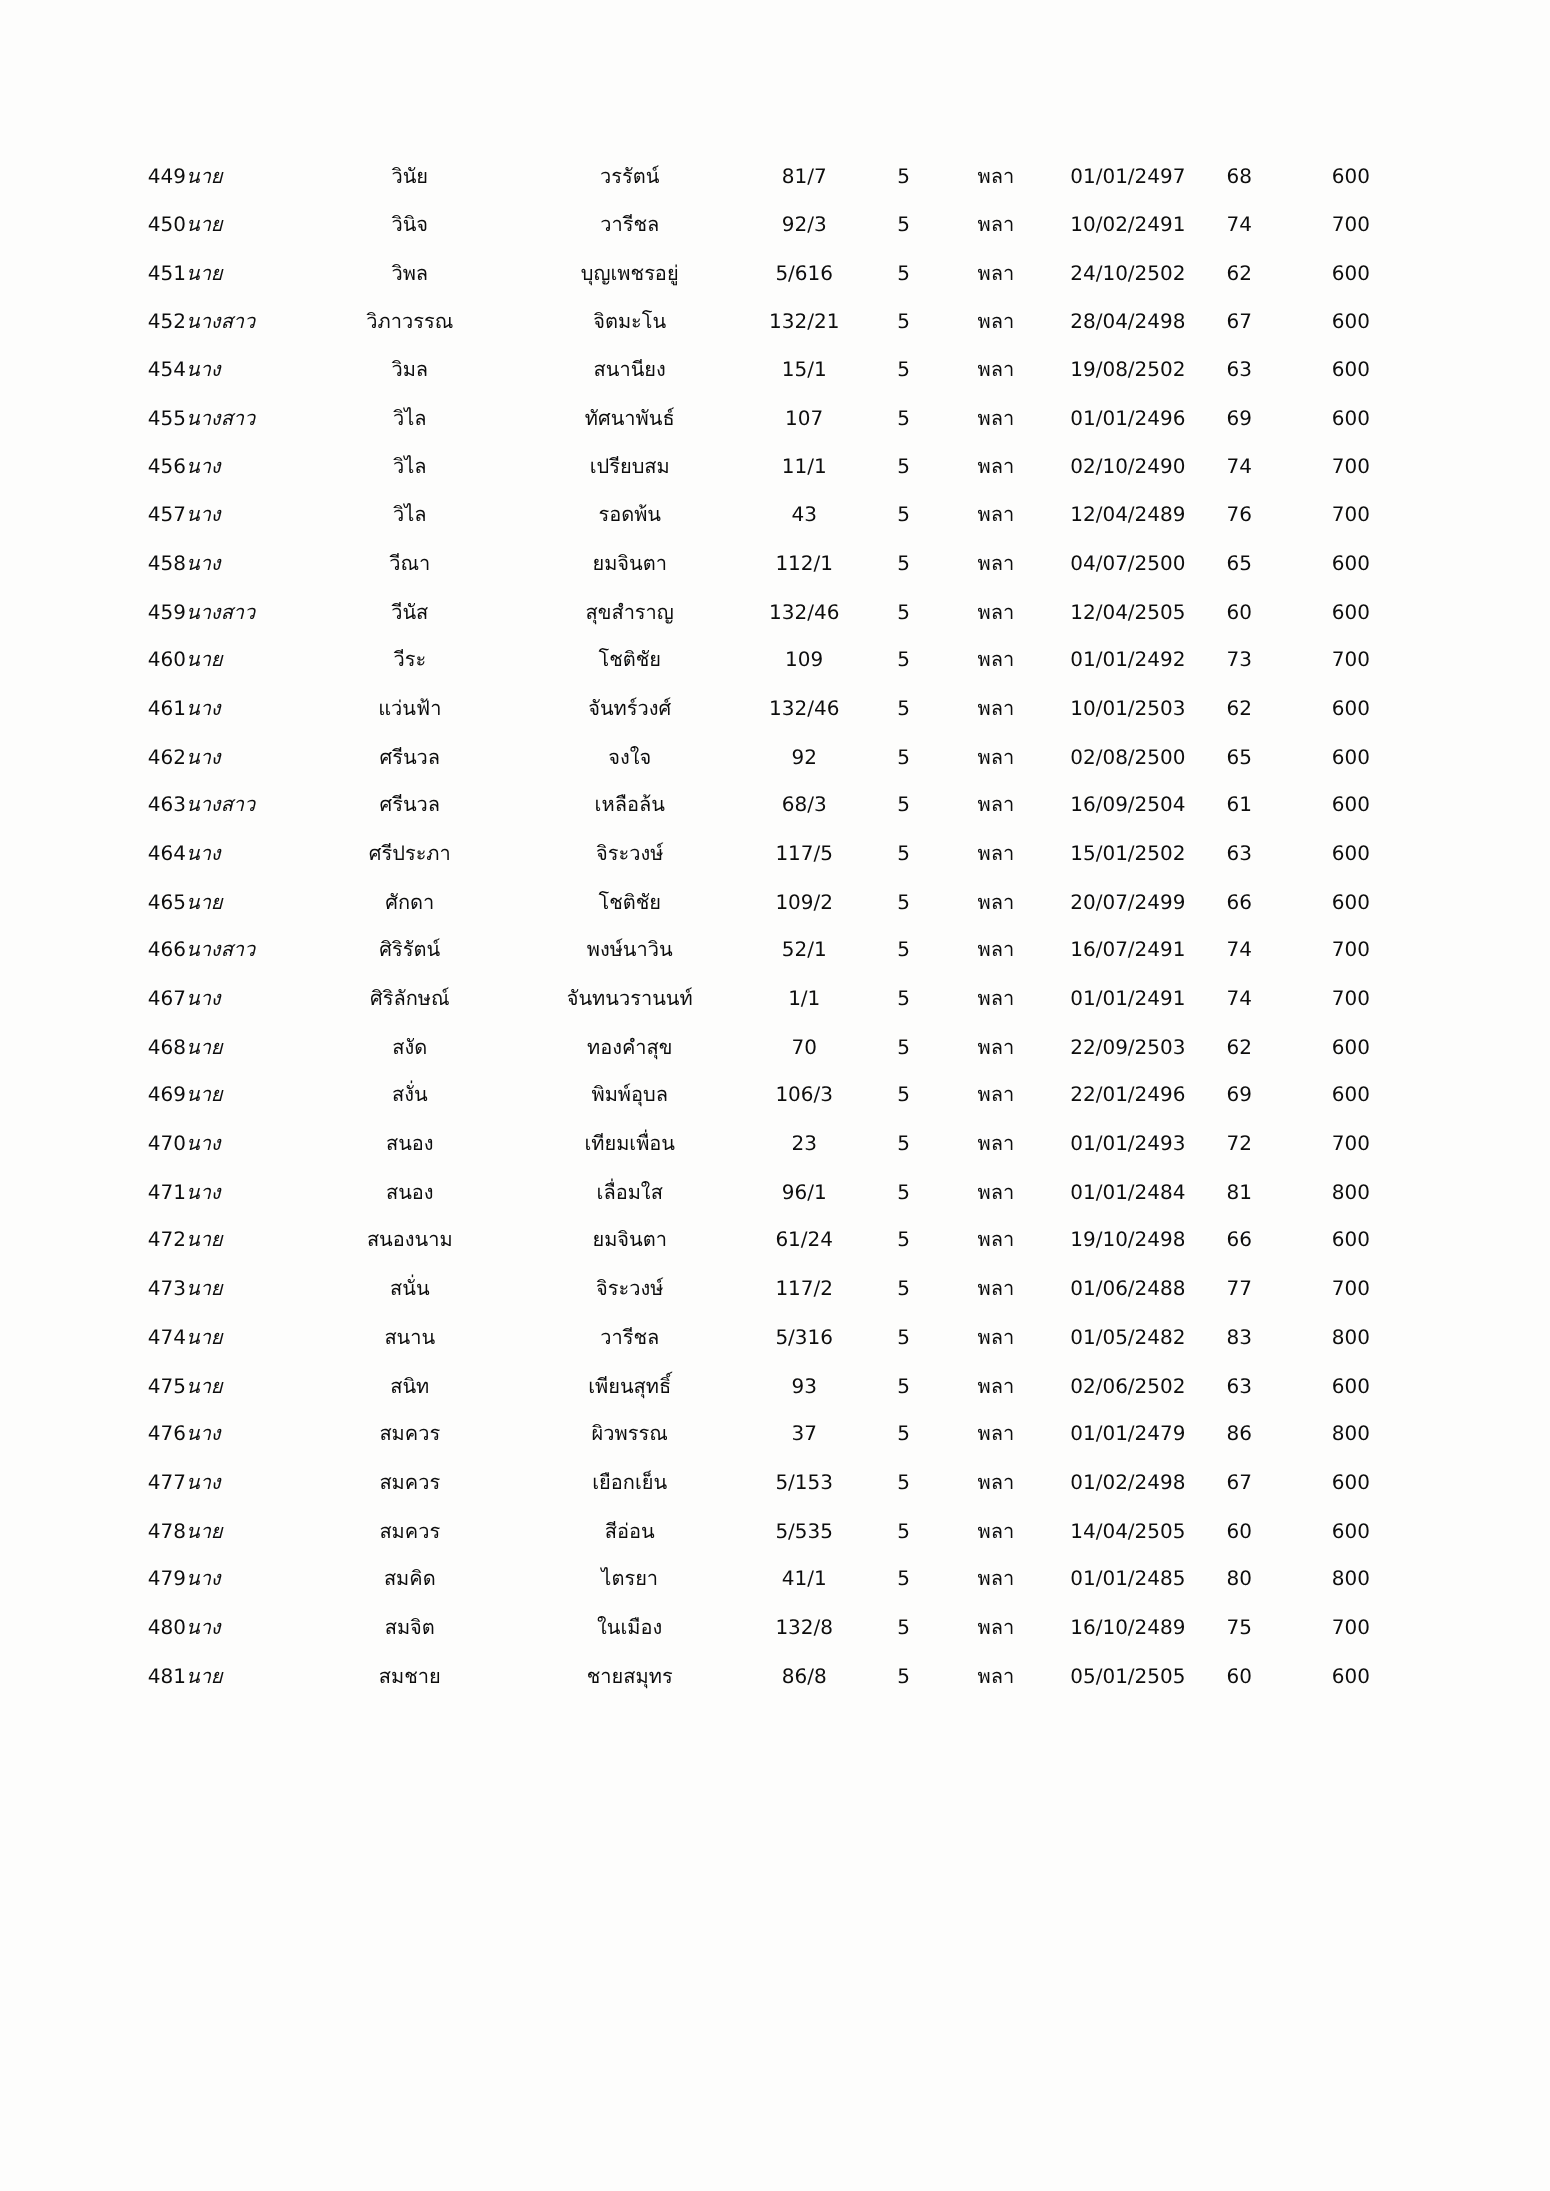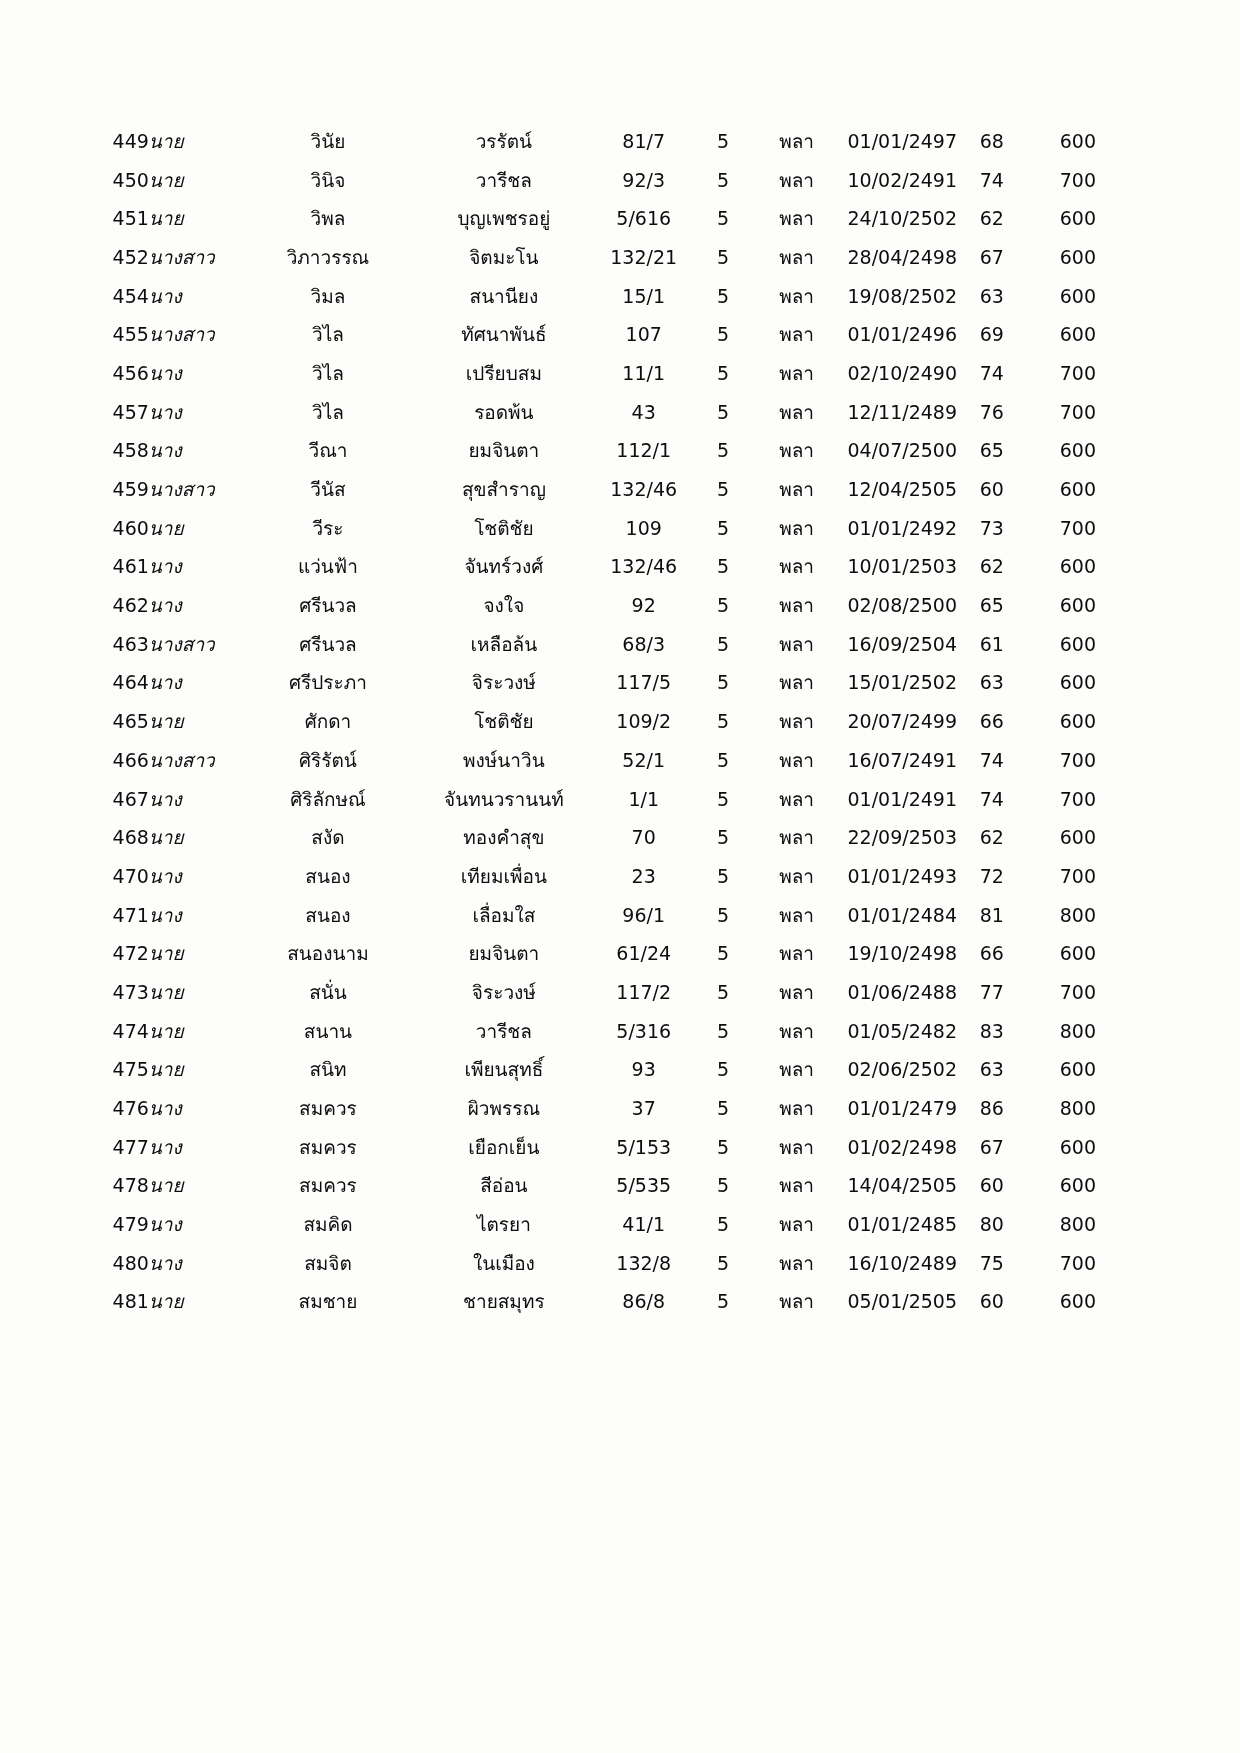--- a/index.html
+++ b/index.html
@@ -25,21 +25,21 @@
   }
   .table-wrap {
     position: absolute;
     left: 96px;
     top: 122px;
     width: 1000px;
   }
   table.reg {
     border-collapse: collapse;
     width: 1000px;
-    font-size: 19px;
+    font-size: 16px;
     line-height: 1;
   }
   table.reg td {
     padding: 0;
     height: 38.7px;
     vertical-align: middle;
     white-space: nowrap;
   }
   
   td.c-no     { width: 54px;  text-align: right; padding-right: 10px; }
@@ -147,21 +147,21 @@
             <td class="c-amt thai">700</td>
           </tr>
           <tr>
             <td class="c-no thai">457</td>
             <td class="c-title thai">นาง</td>
             <td class="c-fname thai">วิไล</td>
             <td class="c-lname thai">รอดพ้น</td>
             <td class="c-house thai">43</td>
             <td class="c-moo thai">5</td>
             <td class="c-tambon thai">พลา</td>
-            <td class="c-dob thai">12/11/2489</td>
+            <td class="c-dob thai">12/04/2489</td>
             <td class="c-age thai">76</td>
             <td class="c-amt thai">700</td>
           </tr>
           <tr>
             <td class="c-no thai">458</td>
             <td class="c-title thai">นาง</td>
             <td class="c-fname thai">วีณา</td>
             <td class="c-lname thai">ยมจินตา</td>
             <td class="c-house thai">112/1</td>
             <td class="c-moo thai">5</td>
@@ -281,20 +281,32 @@
           <tr>
             <td class="c-no thai">468</td>
             <td class="c-title thai">นาย</td>
             <td class="c-fname thai">สงัด</td>
             <td class="c-lname thai">ทองคำสุข</td>
             <td class="c-house thai">70</td>
             <td class="c-moo thai">5</td>
             <td class="c-tambon thai">พลา</td>
             <td class="c-dob thai">22/09/2503</td>
             <td class="c-age thai">62</td>
+            <td class="c-amt thai">600</td>
+          </tr>
+          <tr>
+            <td class="c-no thai">469</td>
+            <td class="c-title thai">นาย</td>
+            <td class="c-fname thai">สงั่น</td>
+            <td class="c-lname thai">พิมพ์อุบล</td>
+            <td class="c-house thai">106/3</td>
+            <td class="c-moo thai">5</td>
+            <td class="c-tambon thai">พลา</td>
+            <td class="c-dob thai">22/01/2496</td>
+            <td class="c-age thai">69</td>
             <td class="c-amt thai">600</td>
           </tr>
           <tr>
             <td class="c-no thai">470</td>
             <td class="c-title thai">นาง</td>
             <td class="c-fname thai">สนอง</td>
             <td class="c-lname thai">เทียมเพื่อน</td>
             <td class="c-house thai">23</td>
             <td class="c-moo thai">5</td>
             <td class="c-tambon thai">พลา</td>

